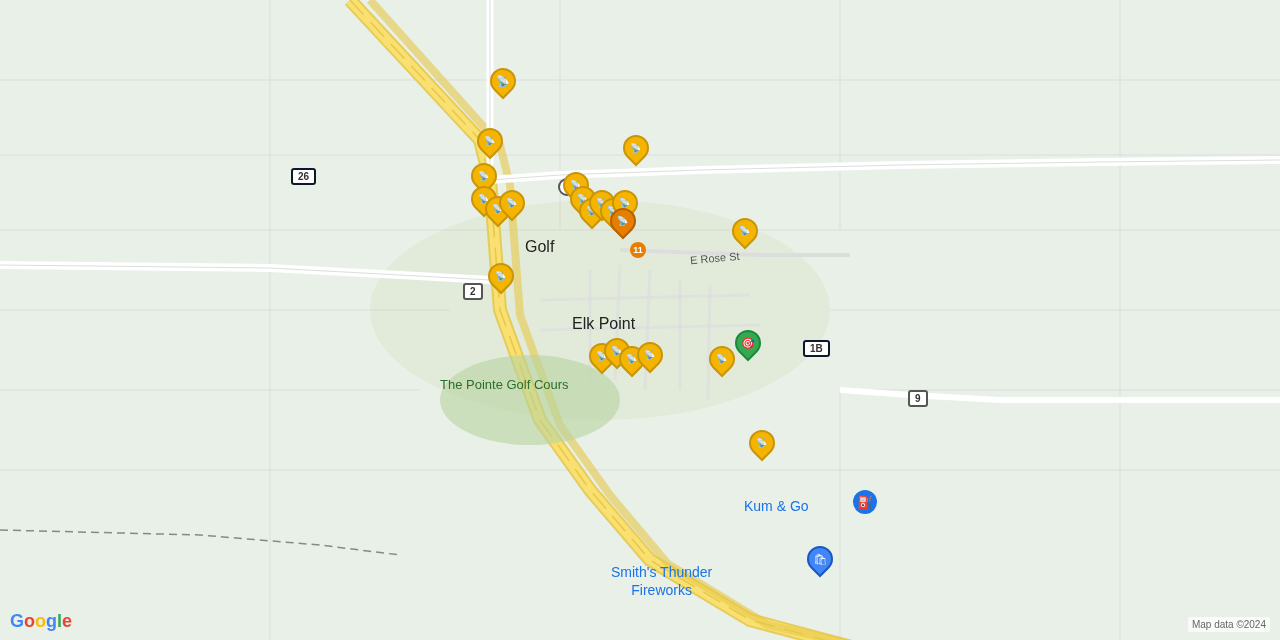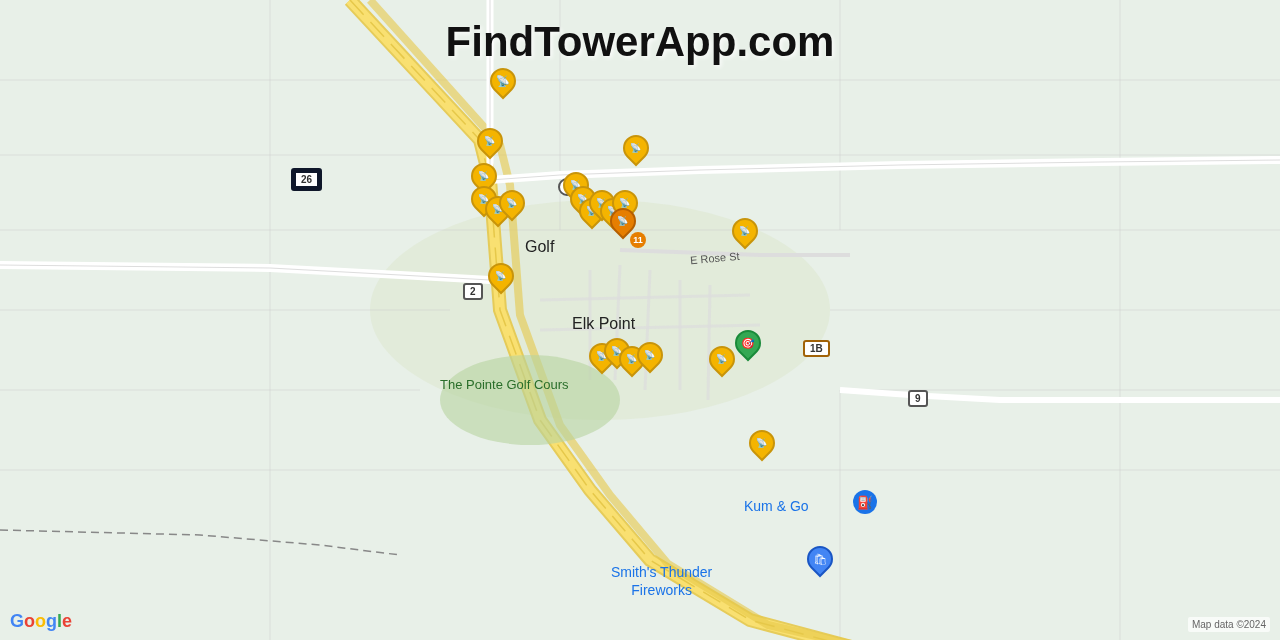--- a/index.html
+++ b/index.html
@@ -250,43 +250,42 @@
     <path d="M680 280 L680 390" stroke="#ddd" stroke-width="3" fill="none" opacity="0.7"></path>
     <path d="M710 285 L708 400" stroke="#ddd" stroke-width="3" fill="none" opacity="0.7"></path>
 
     <path d="M840 390 L910 395 L1000 400 L1280 400" stroke="#fff" stroke-width="6" fill="none"></path>
 
     <path d="M0 530 L200 535 L320 545 L400 555" stroke="#888" stroke-width="1.5" fill="none" stroke-dasharray="8,5"></path>
 
     <ellipse cx="530" cy="400" rx="90" ry="45" fill="#b8d4a0" opacity="0.6"></ellipse>
   </svg>
 
-  <div class="site-title">FindTowerApp.com</div>
 
   <div class="map-label city" style="left:572px;top:315px;">Elk Point</div>
   <div class="map-label city" style="left:525px;top:238px;">Golf</div>
   <div class="map-label street" style="left:690px;top:252px;transform:rotate(-5deg);">E Rose St</div>
   <div class="map-label poi" style="left:440px;top:377px;">The Pointe Golf Cours</div>
   <div class="map-label poi-blue" style="left:744px;top:498px;">Kum &amp; Go</div>
   <div class="map-label poi-blue" style="left:611px;top:563px;text-align:center;line-height:1.3;">Smith's Thunder<br>Fireworks</div>
 
   <div style="position:absolute;left:291px;top:168px;z-index:25;">
-    <div style="background:white;border:5px solid #0f172a;border-radius:3px;padding:1px 5px;font-size:10px;font-weight:bold;color:#333;">26</div>
+    <div style="background:white;border:2px solid #0f172a;border-radius:3px;padding:1px 5px;font-size:10px;font-weight:bold;color:#333;">26</div>
   </div>
 
   <div style="position:absolute;left:558px;top:178px;z-index:25;">
     <div style="background:white;border:2px solid #555;border-radius:50%;width:18px;height:18px;display:flex;align-items:center;justify-content:center;font-size:9px;font-weight:bold;color:#333;">1</div>
   </div>
 
   <div style="position:absolute;left:463px;top:283px;z-index:25;">
     <div style="background:white;border:2px solid #555;border-radius:3px;padding:1px 5px;font-size:10px;font-weight:bold;color:#333;">2</div>
   </div>
 
   <div style="position:absolute;left:803px;top:340px;z-index:25;">
-    <div style="background:white;border:2px solid #a16207;border-radius:3px;padding:1px 5px;font-size:10px;font-weight:bold;color:#333;">1B</div>
+    <div style="background:white;border:2px solid #0f172a;border-radius:3px;padding:1px 5px;font-size:10px;font-weight:bold;color:#333;">1B</div>
   </div>
 
   <div style="position:absolute;left:908px;top:390px;z-index:25;">
     <div style="background:white;border:2px solid #555;border-radius:3px;padding:1px 5px;font-size:10px;font-weight:bold;color:#333;">9</div>
   </div>
 
   <div class="tower-marker" style="left:503px;top:100px;">
     <div class="marker-body">
         <span class="marker-icon">📡</span>
       </div>
@@ -391,21 +390,21 @@
         <span class="marker-icon" style="font-size:9px;">📡</span>
       </div>
   </div>
 
   <div class="tower-marker orange" style="left:623px;top:240px;">
     <div class="marker-body" style="background:#e67e00;border-color:#b55f00;">
         <span class="marker-icon" style="font-size:9px;">📡</span>
       </div>
   </div>
 
-  <div style="position:absolute;left:630px;top:232px;z-index:40;background:#e67e00;color:white;border-radius:50%;width:16px;height:16px;font-size:9px;font-weight:bold;display:flex;align-items:center;justify-content:center;">11</div>
+  <div style="position:absolute;left:630px;top:242px;z-index:40;background:#e67e00;color:white;border-radius:50%;width:16px;height:16px;font-size:9px;font-weight:bold;display:flex;align-items:center;justify-content:center;">11</div>
 
   <div class="gas-marker" style="left:865px;top:502px;">
     <span style="color:white;font-size:13px;">⛽</span>
   </div>
 
   <div class="shopping-marker" style="left:820px;top:578px;">
     <div class="shopping-body">
       <span style="transform:rotate(45deg);color:white;font-size:11px;">🛍</span>
     </div>
   </div>

